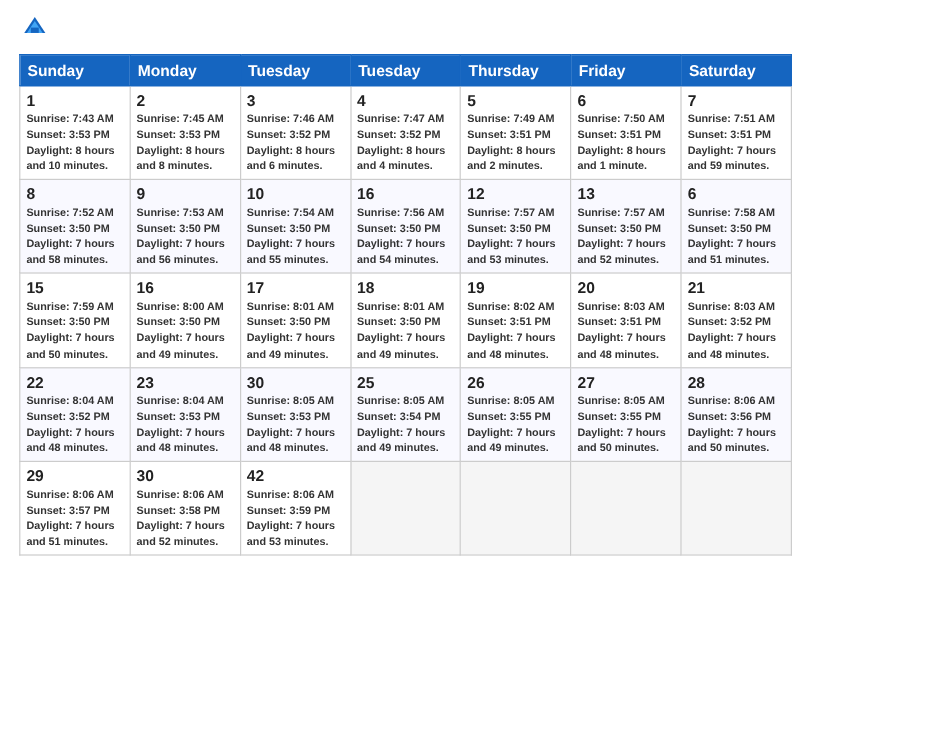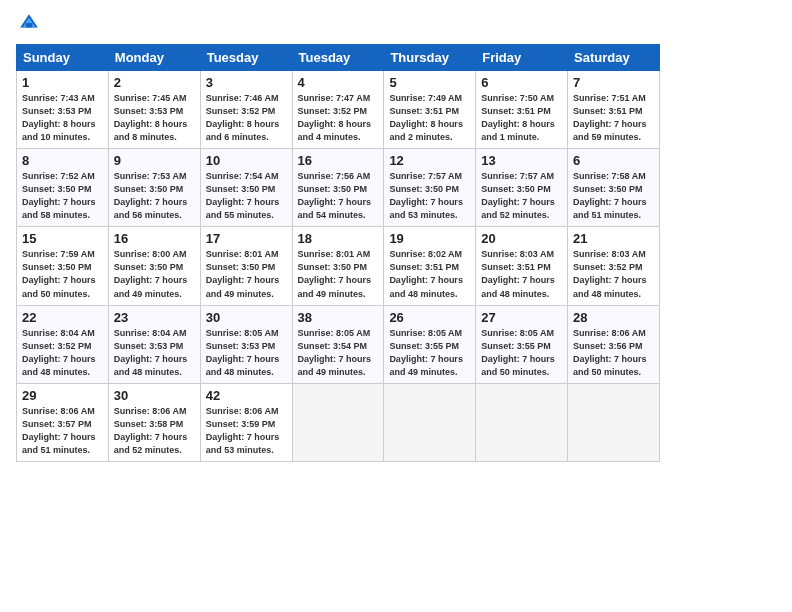--- a/index.html
+++ b/index.html
@@ -159,21 +159,21 @@
           <td><span class="day-num">17</span><span class="day-info">Sunrise: 8:01 AM<br>Sunset: 3:50 PM<br>Daylight: 7 hours<br>and 49 minutes.</span></td>
           <td><span class="day-num">18</span><span class="day-info">Sunrise: 8:01 AM<br>Sunset: 3:50 PM<br>Daylight: 7 hours<br>and 49 minutes.</span></td>
           <td><span class="day-num">19</span><span class="day-info">Sunrise: 8:02 AM<br>Sunset: 3:51 PM<br>Daylight: 7 hours<br>and 48 minutes.</span></td>
           <td><span class="day-num">20</span><span class="day-info">Sunrise: 8:03 AM<br>Sunset: 3:51 PM<br>Daylight: 7 hours<br>and 48 minutes.</span></td>
           <td><span class="day-num">21</span><span class="day-info">Sunrise: 8:03 AM<br>Sunset: 3:52 PM<br>Daylight: 7 hours<br>and 48 minutes.</span></td>
         </tr>
         <tr>
           <td><span class="day-num">22</span><span class="day-info">Sunrise: 8:04 AM<br>Sunset: 3:52 PM<br>Daylight: 7 hours<br>and 48 minutes.</span></td>
           <td><span class="day-num">23</span><span class="day-info">Sunrise: 8:04 AM<br>Sunset: 3:53 PM<br>Daylight: 7 hours<br>and 48 minutes.</span></td>
           <td><span class="day-num">30</span><span class="day-info">Sunrise: 8:05 AM<br>Sunset: 3:53 PM<br>Daylight: 7 hours<br>and 48 minutes.</span></td>
-          <td><span class="day-num">38</span><span class="day-info">Sunrise: 8:05 AM<br>Sunset: 3:54 PM<br>Daylight: 7 hours<br>and 49 minutes.</span></td>
+          <td><span class="day-num">25</span><span class="day-info">Sunrise: 8:05 AM<br>Sunset: 3:54 PM<br>Daylight: 7 hours<br>and 49 minutes.</span></td>
           <td><span class="day-num">26</span><span class="day-info">Sunrise: 8:05 AM<br>Sunset: 3:55 PM<br>Daylight: 7 hours<br>and 49 minutes.</span></td>
           <td><span class="day-num">27</span><span class="day-info">Sunrise: 8:05 AM<br>Sunset: 3:55 PM<br>Daylight: 7 hours<br>and 50 minutes.</span></td>
           <td><span class="day-num">28</span><span class="day-info">Sunrise: 8:06 AM<br>Sunset: 3:56 PM<br>Daylight: 7 hours<br>and 50 minutes.</span></td>
         </tr>
         <tr>
           <td><span class="day-num">29</span><span class="day-info">Sunrise: 8:06 AM<br>Sunset: 3:57 PM<br>Daylight: 7 hours<br>and 51 minutes.</span></td>
           <td><span class="day-num">30</span><span class="day-info">Sunrise: 8:06 AM<br>Sunset: 3:58 PM<br>Daylight: 7 hours<br>and 52 minutes.</span></td>
           <td><span class="day-num">42</span><span class="day-info">Sunrise: 8:06 AM<br>Sunset: 3:59 PM<br>Daylight: 7 hours<br>and 53 minutes.</span></td>
           <td class="empty"></td>
           <td class="empty"></td>

